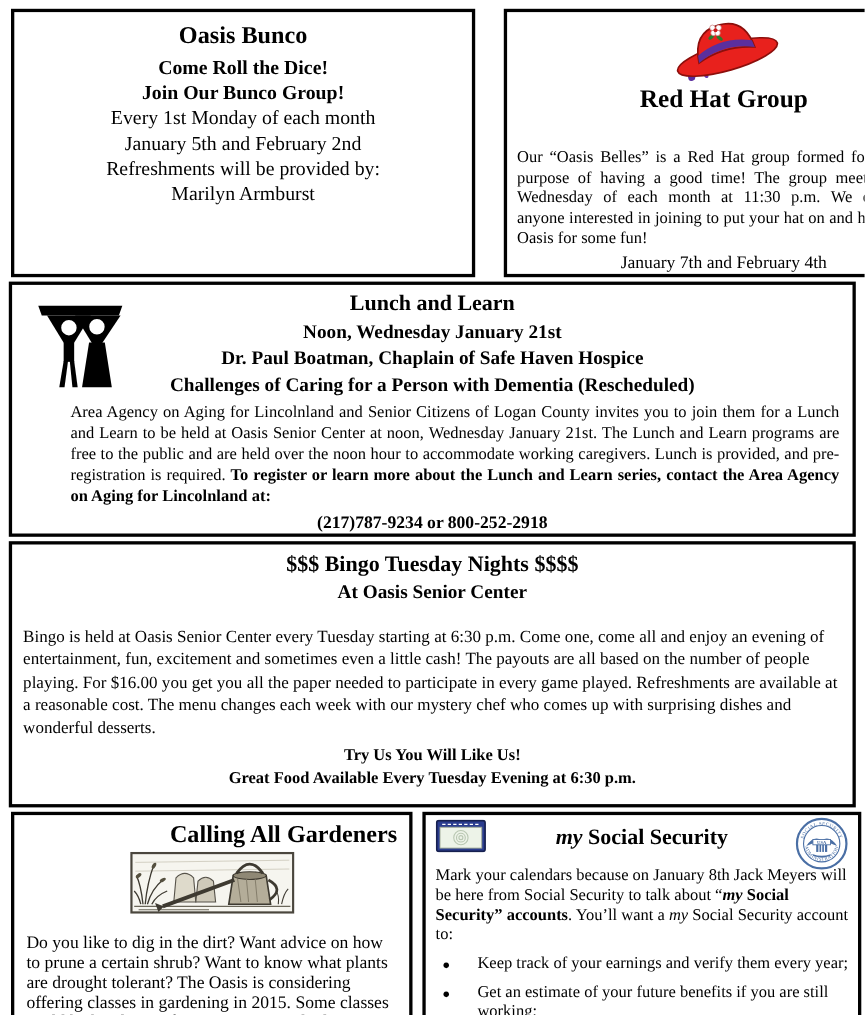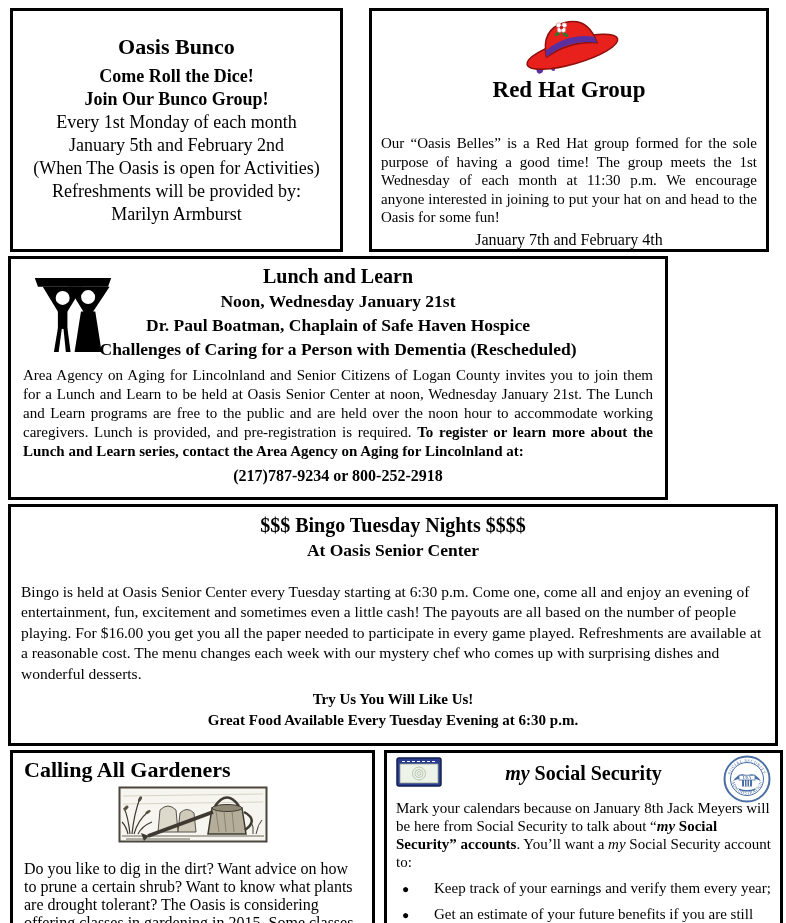--- a/index.html
+++ b/index.html
@@ -9,47 +9,47 @@
   .box { border:3px solid #000; background:#fff; }
 
   .title-box { height:41px; display:flex; align-items:center; justify-content:center; margin-bottom:8px; }
   .title-box h1 { font-size:28px; font-weight:bold; letter-spacing:0.5px; }
 
   .row { display:flex; }
   .row1 { gap:26px; margin:0 0 4px 2px; }
   .row3 { gap:9px; margin-left:2px; }
   .row > .box { flex-shrink:0; }
 
-  .bunco { width:333px; min-height:203px; text-align:center; padding-top:23px; }
+  .bunco { width:422px; min-height:203px; text-align:center; padding-top:8px; }
   .bunco h2 { font-size:22px; margin-bottom:7px; }
   .bunco p { font-size:18px; line-height:18px; margin-bottom:5px; }
   .bunco p.b { font-weight:bold; }
 
   .redhat { width:400px; min-height:203px; text-align:center; padding:2px 9px 0; }
   .redhat .hat-wrap { height:64px; }
   .redhat h2 { font-size:23px; line-height:26px; }
   .redhat .body { font-size:15px; line-height:18.5px; text-align:justify;margin-top:31px; }
   .redhat .dates { font-size:16px; margin-top:4px; }
 
-  .lunch { width:660px; min-height:205px; margin-bottom:4px; position:relative; text-align:center; padding:4px 12px 12px; }
+  .lunch { width:770px; min-height:205px; margin-bottom:4px; position:relative; text-align:center; padding:4px 12px 0; }
   .lunch h2 { font-size:20px; line-height:26px; }
   .lunch h3 { font-size:17.5px; line-height:24px; }
-  .lunch .body { font-size:15px; line-height:19px; text-align:justify; margin-top:5px; }
+  .lunch .body { font-size:15px; line-height:19px; text-align:justify; margin-top:5px;margin-left:41px; }
   .lunch .phone { font-size:16px; font-weight:bold; margin-top:6px; }
   .lunch .icon-wrap { position:absolute; left:22px; top:15px; }
 
   .bingo { width:770px; min-height:207px; margin-bottom:4px; padding:6px 10px 12px; }
   .bingo h2 { font-size:20px; line-height:25px; text-align:center; }
   .bingo h3 { font-size:17.5px; line-height:25px; text-align:center; }
   .bingo .body { font-size:15.5px; line-height:20.5px; margin-top:19px; }
   .bingo .tag { font-size:15px; line-height:21px; font-weight:bold; text-align:center; }
   .bingo .tag1 { margin-top:5px; }
 
   .gardeners { width:365px; min-height:235px; padding:4px 11px 0; }
-  .gardeners h2 { font-size:22px; text-align:left; }
+  .gardeners h2 { font-size:22px; text-align:right; }
   .gardeners .img { text-align:center; margin-top:3px; }
   .gardeners .body { font-size:16px; line-height:18px; margin-top:13px; }
 
   .social { width:399px; min-height:235px; padding:0 9px; }
   .social .hdr { position:relative; height:36px; }
   .social .hdr h2 { font-size:20px; line-height:40px; text-align:center; }
   .social .card-wrap { position:absolute; left:0px; top:4px; }
   .social .seal-wrap { position:absolute; right:0px; top:2px; }
   .social .intro { font-size:15px; line-height:18px; margin-top:10px; }
   .social ul { list-style:none; margin-top:8px; }
@@ -67,21 +67,20 @@
 
 
   <div class="row row1">
 
     <section class="box bunco">
       <h2>Oasis Bunco</h2>
       <p class="b">Come Roll the Dice!</p>
       <p class="b">Join Our Bunco Group!</p>
       <p>Every 1st Monday of each month</p>
       <p>January 5th and February 2nd</p>
-      <p>(When The Oasis is open for Activities)</p>
       <p>Refreshments will be provided by:</p>
       <p>Marilyn Armburst</p>
     </section>
 
     <section class="box redhat">
       <div class="hat-wrap">
         <svg width="122" height="64" viewBox="0 0 122 68" aria-hidden="true">
           <path d="M30 42 Q23 52 27 63 Q29 66 33 63 Q36 52 37 44 Z" fill="#5b2f9e"></path>
           <path d="M37 44 Q37 55 43 61 Q47 63 46 58 Q43 50 42 44 Z" fill="#6a3cae"></path>
           <g transform="rotate(-16 61 36)">

